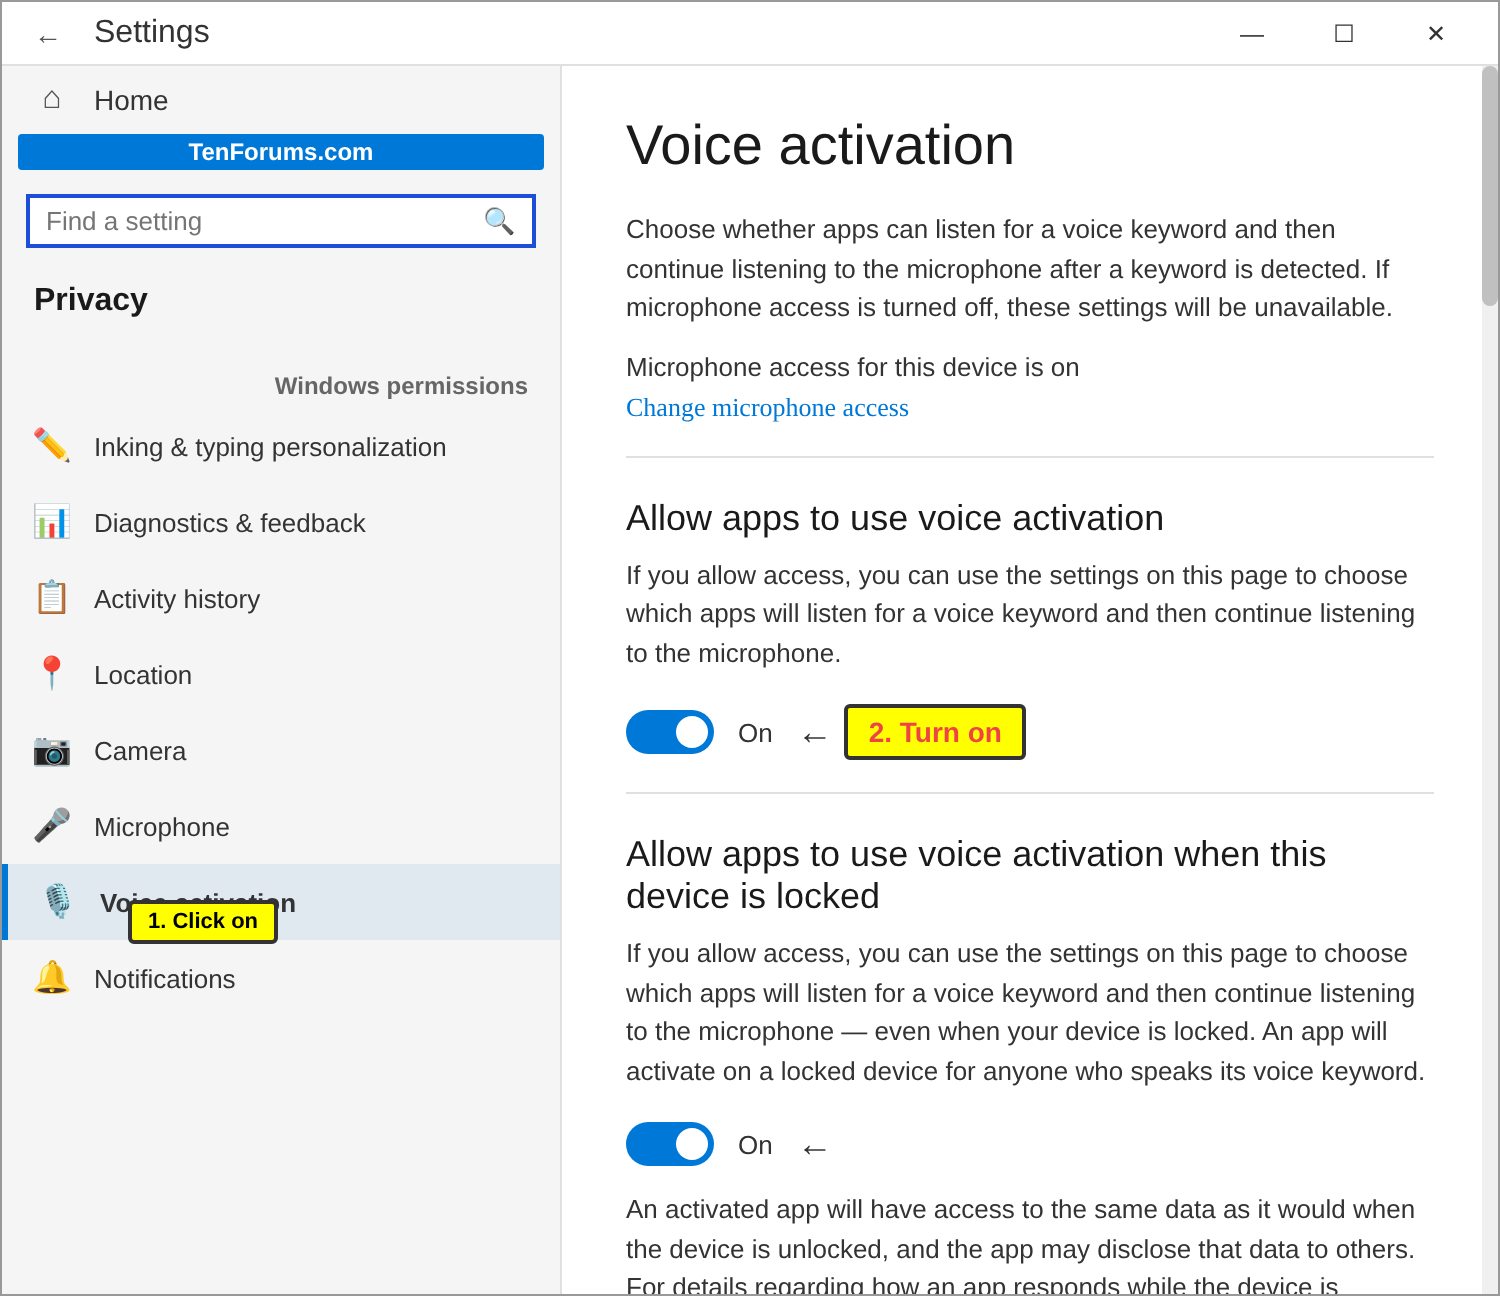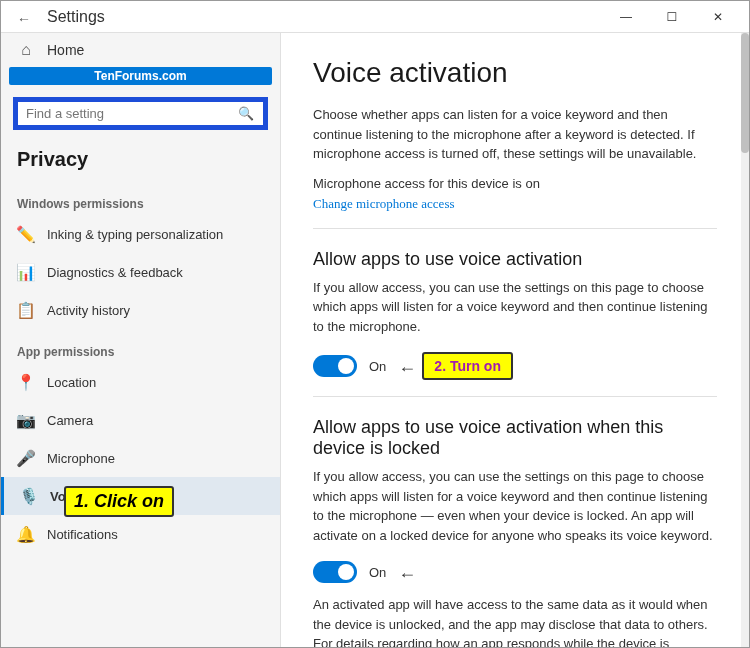--- a/index.html
+++ b/index.html
@@ -14,28 +14,28 @@
     .title-bar-controls { display: flex; gap: 0; }
     .title-bar-btn { width: 46px; height: 32px; border: none; background: transparent; cursor: pointer; font-size: 12px; color: #333; display: flex; align-items: center; justify-content: center; }
     .back-btn { background: none; border: none; cursor: pointer; font-size: 14px; color: #555; padding: 4px 8px; }
 
     
     .main-content { display: flex; flex: 1; overflow: hidden; }
 
     
     .sidebar { width: 280px; background: #f5f5f5; display: flex; flex-direction: column; overflow-y: auto; border-right: 1px solid #e0e0e0; flex-shrink: 0; }
     .sidebar-home { display: flex; align-items: center; gap: 12px; padding: 8px 16px; cursor: pointer; color: #333; }
-    .search-box { margin: 8px 12px; display: flex; align-items: center; background: #fff; border: 5px solid #1d4ed8; padding: 4px 8px; }
+    .search-box { margin: 8px 12px; display: flex; align-items: center; background: #fff; border: 2px solid #1d4ed8; padding: 4px 8px; }
     .search-box input { border: none; outline: none; width: 100%; font-size: 13px; background: transparent; }
     .search-icon-sm { color: #666; font-size: 13px; }
-    .sidebar-section-label { padding: 16px 16px 4px 16px; font-size: 12px; color: #666; font-weight: 600; }
+    .sidebar-section-label { padding: 16px 16px 4px 16px; font-size: 12px; color: #666; font-weight: 600; text-align: right; }
     .sidebar-item { display: flex; align-items: center; gap: 12px; padding: 10px 16px; cursor: pointer; color: #333; font-size: 13px; }
     .sidebar-item.active { background: #e0e8f0; border-left: 3px solid #0078d7; font-weight: 600; }
     .sidebar-icon { width: 18px; height: 18px; display: flex; align-items: center; justify-content: center; font-size: 16px; color: #555; flex-shrink: 0; }
-    .privacy-label { padding: 10px 16px; font-size: 20px; font-weight: 600; color: #1a1a1a; }
+    .privacy-label { padding: 10px 16px; font-size: 16px; font-weight: 600; color: #1a1a1a; }
     .watermark { background: #0078d7; color: #fff; font-size: 12px; font-weight: bold; padding: 2px 8px; margin: 0 8px 4px 8px; text-align: center; border-radius: 2px; }
 
     
     .content-area { flex: 1; overflow-y: auto; padding: 24px 32px; background: #fff; position: relative; }
     .scrollbar-track { position: absolute; right: 0; top: 0; bottom: 0; width: 8px; background: #f0f0f0; }
     .scrollbar-thumb { position: absolute; right: 0; top: 0; width: 8px; height: 120px; background: #c0c0c0; border-radius: 4px; }
 
     .page-title { font-size: 28px; font-weight: 300; color: #1a1a1a; margin-bottom: 16px; }
     .page-desc { font-size: 13px; color: #333; line-height: 1.5; margin-bottom: 12px; }
     .mic-status { font-size: 13px; color: #333; margin-bottom: 4px; }
@@ -45,24 +45,24 @@
     .section-desc { font-size: 13px; color: #333; line-height: 1.5; margin-bottom: 16px; }
 
     
     .toggle-row { display: flex; align-items: center; gap: 12px; margin-bottom: 8px; position: relative; }
     .toggle { width: 44px; height: 22px; background: #0078d7; border-radius: 11px; cursor: pointer; position: relative; flex-shrink: 0; }
     .toggle-knob { position: absolute; width: 16px; height: 16px; background: #fff; border-radius: 50%; top: 3px; left: 3px; transition: left 0.2s; }
     .toggle.on .toggle-knob { left: 25px; }
     .toggle-label { font-size: 13px; color: #333; }
 
     
-    .callout { background: #ffff00; border: 2px solid #333; padding: 4px 10px; font-size: 14px; font-weight: 700; color: #a21caf; white-space: nowrap; border-radius: 3px; display: inline-block; }
+    .callout { background: #ffff00; border: 2px solid #333; padding: 4px 10px; font-size: 14px; font-weight: 700; color: #ef4444; white-space: nowrap; border-radius: 3px; display: inline-block; }
     .callout-arrow { display: flex; align-items: center; gap: 6px; }
     .arrow-left { font-size: 18px; color: #333; }
-    .sidebar-callout-bubble { position: absolute; left: 60px; bottom: -2px; background: #ffff00; border: 2px solid #333; padding: 3px 8px; font-size: 18px; font-weight: 700; color: #000; border-radius: 3px; white-space: nowrap; z-index: 10; font-style: italic; }
+    .sidebar-callout-bubble { position: absolute; left: 60px; bottom: -2px; background: #ffff00; border: 2px solid #333; padding: 3px 8px; font-size: 11px; font-weight: 700; color: #000; border-radius: 3px; white-space: nowrap; z-index: 10; }
 
     hr.divider { border: none; border-top: 1px solid #e0e0e0; margin: 16px 0; }
   </style>
 </head>
 <body>
 
 <div class="window">
 
   <div class="title-bar">
     <div class="title-bar-left">
@@ -102,21 +102,20 @@
       </div>
       <div class="sidebar-item">
         <div class="sidebar-icon">📊</div>
         <span>Diagnostics &amp; feedback</span>
       </div>
       <div class="sidebar-item">
         <div class="sidebar-icon">📋</div>
         <span>Activity history</span>
       </div>
 
-      <div class="sidebar-section-label">App permissions</div>
 
       <div class="sidebar-item">
         <div class="sidebar-icon">📍</div>
         <span>Location</span>
       </div>
       <div class="sidebar-item">
         <div class="sidebar-icon">📷</div>
         <span>Camera</span>
       </div>
       <div class="sidebar-item">

